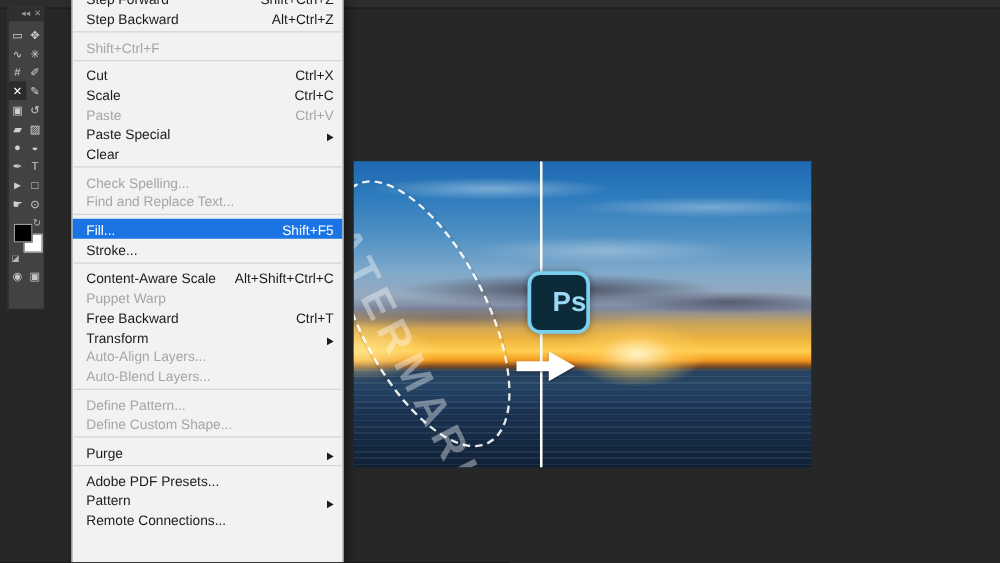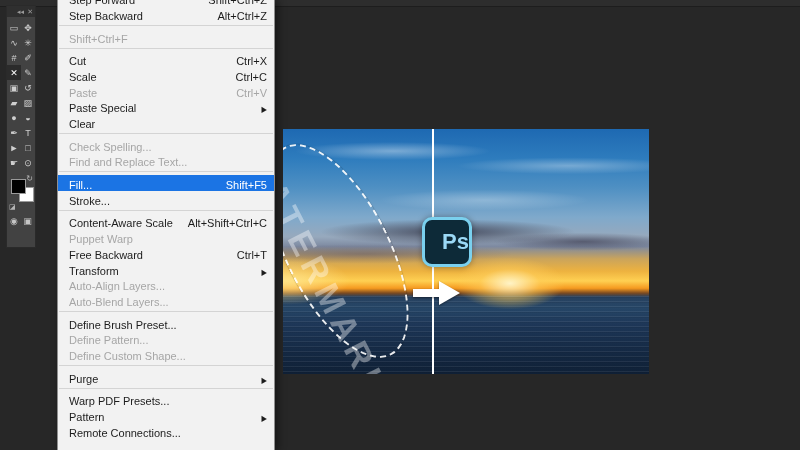--- a/index.html
+++ b/index.html
@@ -232,44 +232,40 @@
           <span class="lbl">Auto-Align Layers...</span>
           <span class="sc"></span>
         </div>
         <div class="mi dis">
           <span class="lbl">Auto-Blend Layers...</span>
           <span class="sc"></span>
         </div>
         <div class="sep">
           <i></i>
         </div>
-        <div class="mi">
-          <span class="lbl">Define Brush Preset...</span>
-          <span class="sc"></span>
-        </div>
         <div class="mi dis">
           <span class="lbl">Define Pattern...</span>
           <span class="sc"></span>
         </div>
         <div class="mi dis">
           <span class="lbl">Define Custom Shape...</span>
           <span class="sc"></span>
         </div>
         <div class="sep">
           <i></i>
         </div>
         <div class="mi">
           <span class="lbl">Purge</span>
           <span class="sc arr">▶</span>
         </div>
         <div class="sep">
           <i></i>
         </div>
         <div class="mi">
-          <span class="lbl">Warp PDF Presets...</span>
+          <span class="lbl">Adobe PDF Presets...</span>
           <span class="sc"></span>
         </div>
         <div class="mi">
           <span class="lbl">Pattern</span>
           <span class="sc arr">▶</span>
         </div>
         <div class="mi">
           <span class="lbl">Remote Connections...</span>
           <span class="sc"></span>
         </div>

